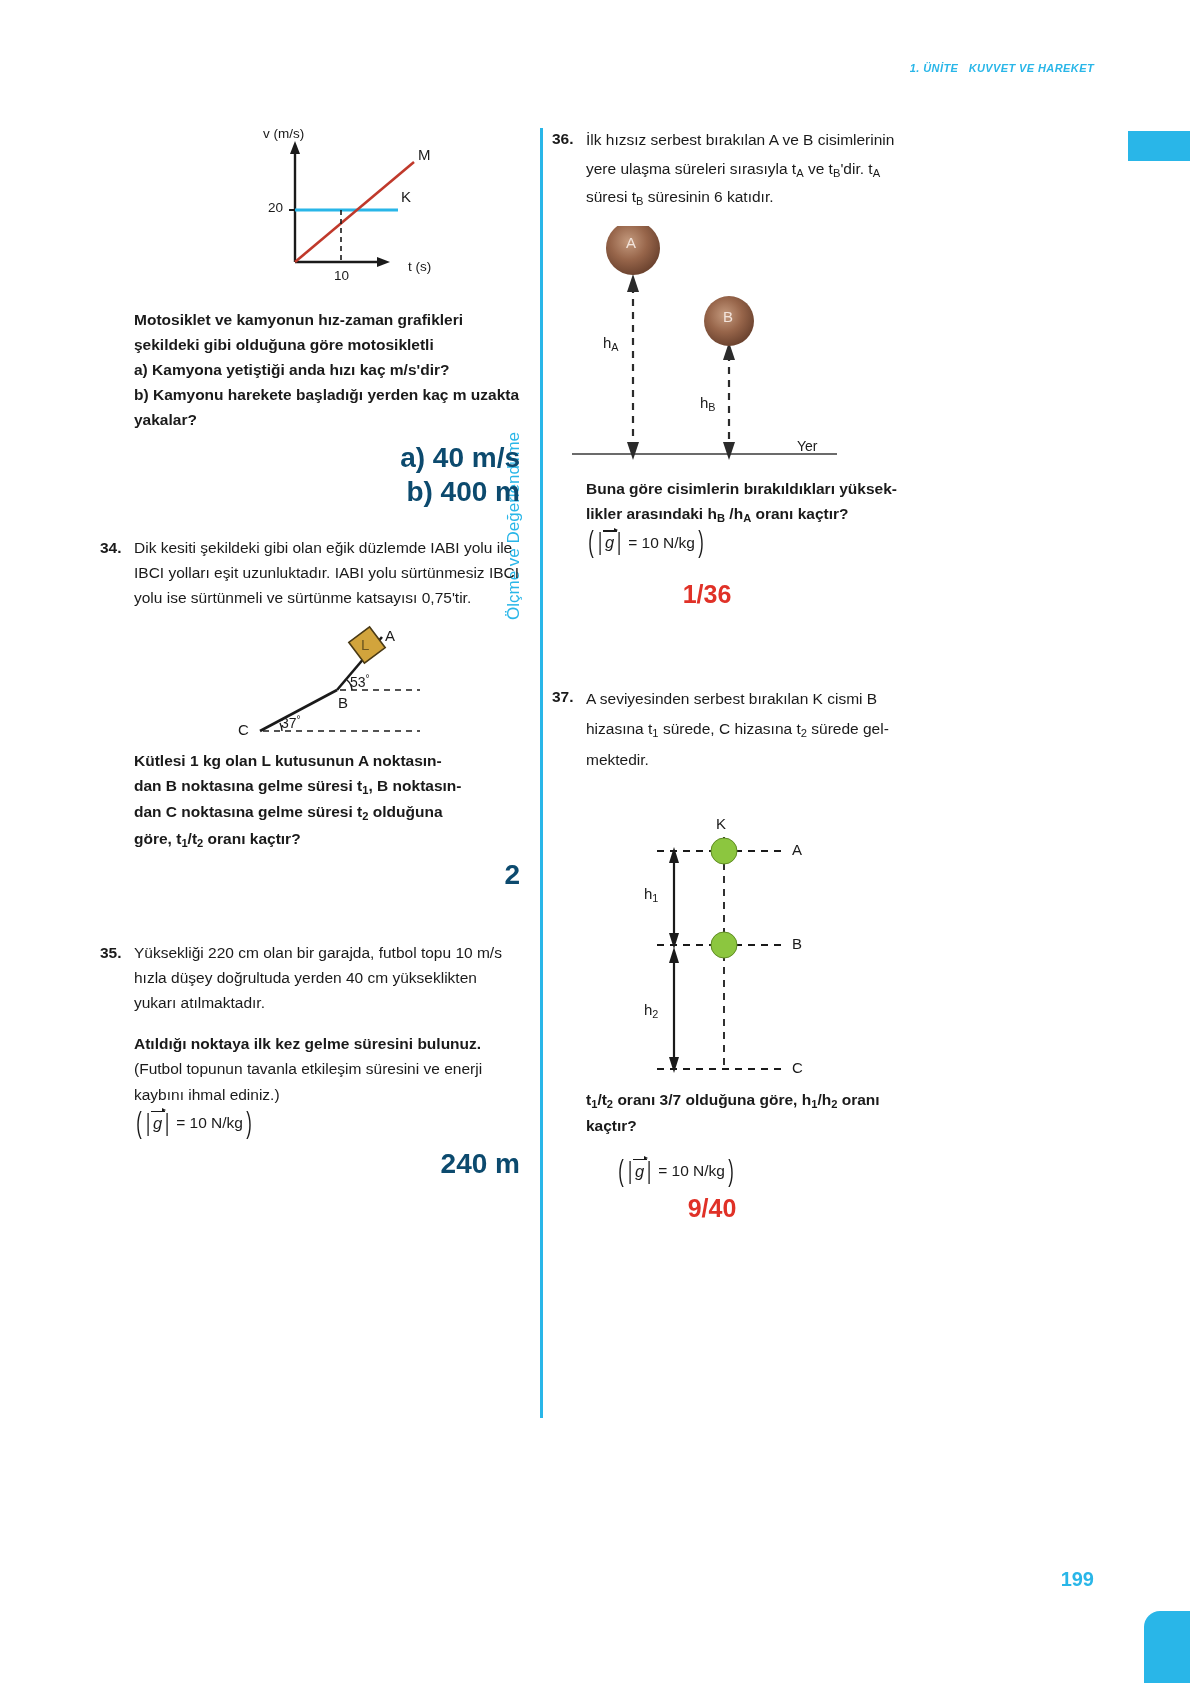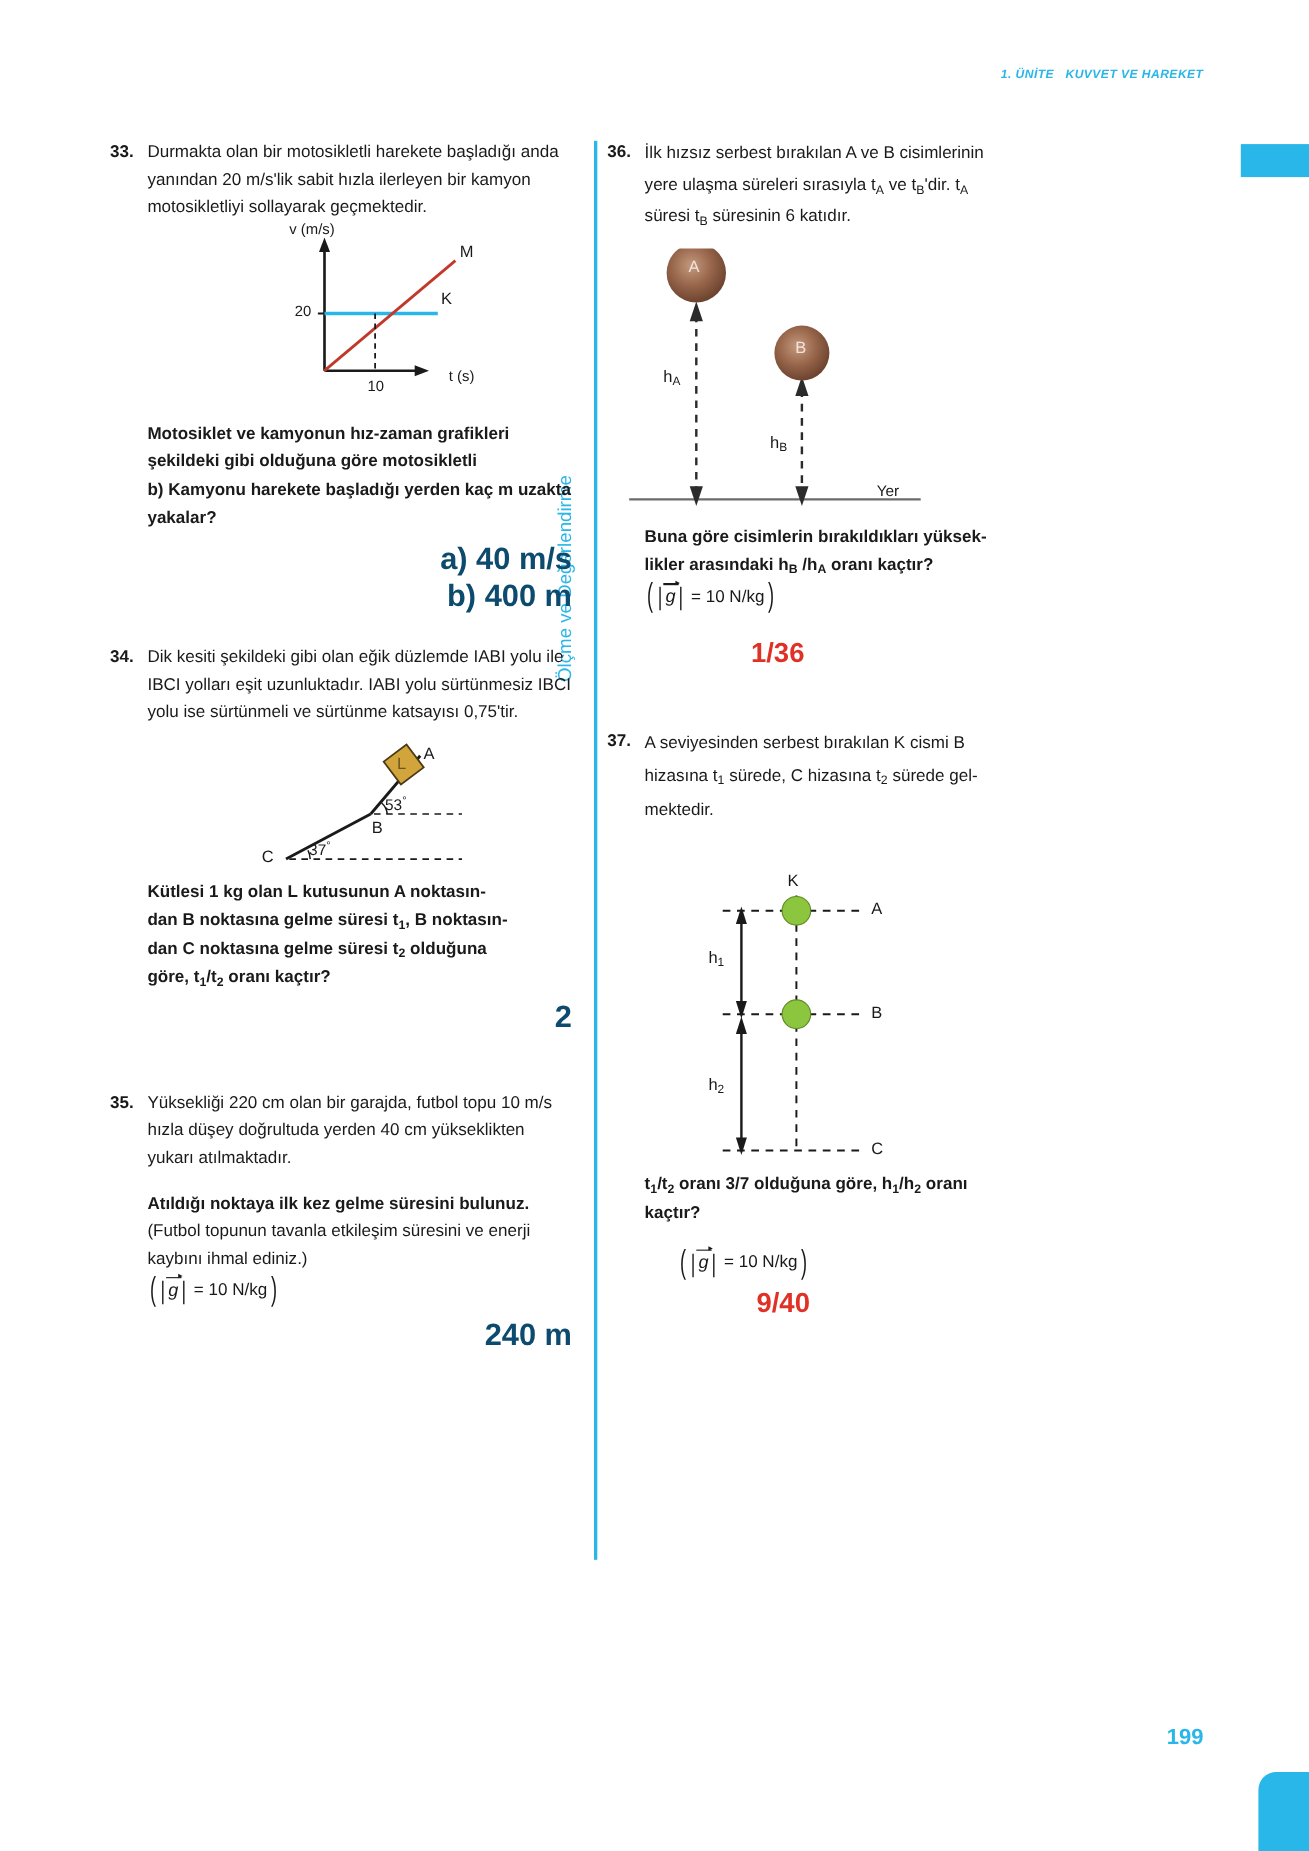--- a/index.html
+++ b/index.html
@@ -190,24 +190,20 @@
   <div class="corner-tab"></div>
   <div class="bottom-tab"></div>
   <div class="page-number">199</div>
 
   <div class="divider"></div>
   <div class="side-label">Ölçme ve Değerlendirme</div>
 
   <div class="col-left">
 
     <div class="q">
-      <div class="q-head">
-        <div class="q-num">33.</div>
-        <div class="q-body">Durmakta olan bir motosikletli harekete başladığı anda yanından 20 m/s'lik sabit hızla ilerleyen bir kamyon motosikletliyi sollayarak geçmektedir.</div>
-      </div>
 
       <div class="fig" style="height:175px;margin-top:6px;">
         <svg width="420" height="175" viewBox="0 0 420 175">
 
           <line x1="195" y1="130" x2="195" y2="18" stroke="#1a1a1a" stroke-width="2.4"></line>
           <polygon points="195,9 190,22 200,22" fill="#1a1a1a"></polygon>
 
           <line x1="195" y1="130" x2="280" y2="130" stroke="#1a1a1a" stroke-width="2.4"></line>
           <polygon points="290,130 277,125 277,135" fill="#1a1a1a"></polygon>
 
@@ -221,20 +217,21 @@
         </svg>
         <div class="fig-label" style="left:163px;top:-6px;">v (m/s)</div>
         <div class="fig-label" style="left:308px;top:127px;">t (s)</div>
         <div class="fig-label" style="left:168px;top:68px;">20</div>
         <div class="fig-label" style="left:234px;top:136px;">10</div>
         <div class="fig-label" style="left:318px;top:14px;font-size:15px;">M</div>
         <div class="fig-label" style="left:301px;top:56px;font-size:15px;">K</div>
       </div>
 
       <div class="bold-block">Motosiklet ve kamyonun hız-zaman grafikleri şekildeki gibi olduğuna göre motosikletli</div>
+      <div class="bold-block">a)  Kamyona yetiştiği anda hızı kaç m/s'dir?</div>
       <div class="bold-block" style="text-indent:0;">b)  Kamyonu harekete başladığı yerden kaç m uzakta yakalar?</div>
 
       <div class="answer" style="margin-top:8px;">a) 40 m/s</div>
       <div class="answer">b) 400 m</div>
     </div>
 
     <div class="q" style="margin-top:26px;">
       <div class="q-head">
         <div class="q-num">34.</div>
         <div class="q-body">Dik kesiti şekildeki gibi olan eğik düzlemde IABI yolu ile IBCI yolları eşit uzunluktadır. IABI yolu sürtünmesiz IBCI yolu ise sürtünmeli ve sürtünme katsayısı 0,75'tir.</div>
@@ -359,21 +356,21 @@
         <span class="paren">(</span>
         <span class="bars">|</span>
         <span class="gvec">g</span>
         <span class="bars">|</span>
         <span style="margin-left:5px;">= 10 N/kg</span>
         <span class="paren">)</span>
       </div>
       <div class="answer-sm" style="margin-top:24px;margin-left:-120px;">1/36</div>
     </div>
 
-    <div class="q" style="margin-top:52px;">
+    <div class="q" style="margin-top:75px;">
       <div class="q-head">
         <div class="q-num">37.</div>
         <div class="q-body" style="line-height:1.95;">
           <span>A seviyesinden serbest bırakılan K cismi B</span><br>
           <span>hizasına t</span><span class="sub">1</span><span> sürede, C hizasına t</span><span class="sub">2</span><span> sürede gel-</span><br>
           <span>mektedir.</span>
         </div>
       </div>
 
       <div class="fig" style="height:290px;margin-top:22px;">

